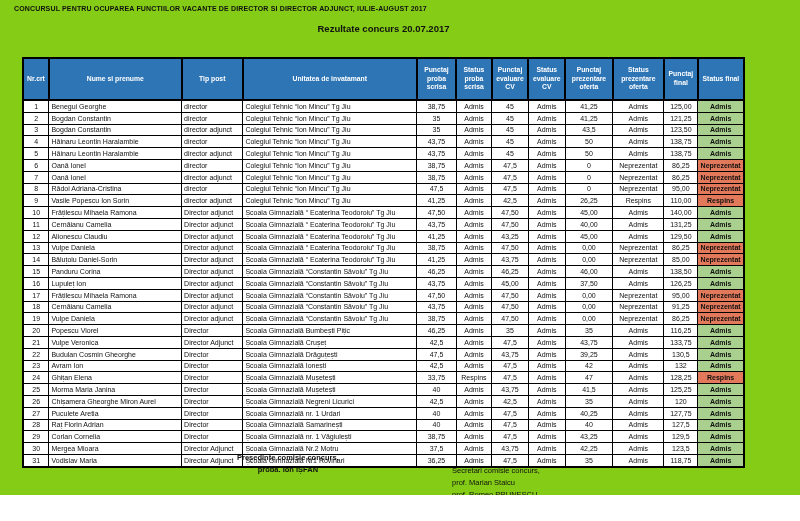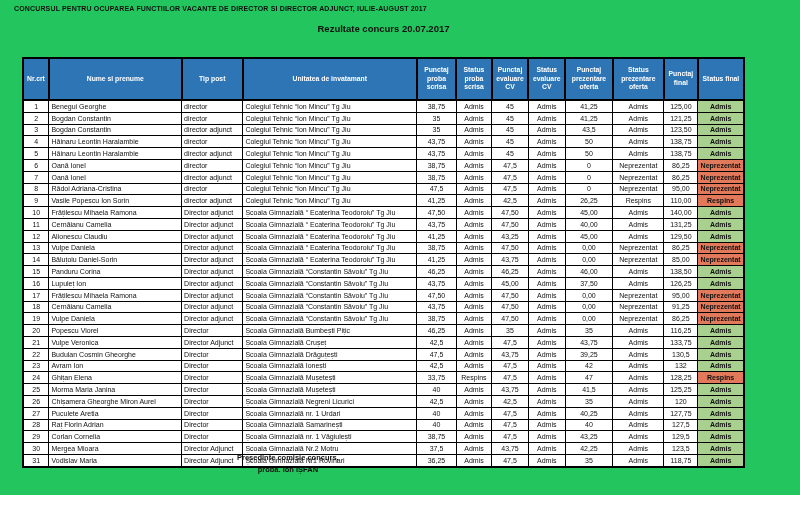--- a/index.html
+++ b/index.html
@@ -1,17 +1,17 @@
 <!DOCTYPE html>
 <html><head>
 <meta charset="utf-8">
 <style>
   html,body{margin:0;padding:0;background:#ffffff;}
   body{width:800px;height:521px;font-family:"Liberation Sans",sans-serif;color:#1a1a1a;}
-  .page{position:relative;width:800px;height:495px;background:#22c55e;overflow:hidden;}
+  .page{position:relative;width:800px;height:495px;background:#84cc16;overflow:hidden;}
 
   .doc-title{position:absolute;left:14px;top:5px;font-size:7px;font-weight:bold;color:#111;letter-spacing:.15px;white-space:nowrap;}
   .doc-subtitle{position:absolute;left:22px;top:23px;width:723px;text-align:center;font-size:9.5px;font-weight:bold;color:#111;}
 
   table.results{position:absolute;left:22px;top:57px;width:723px;border-collapse:collapse;table-layout:fixed;border:2px solid #000;background:#fff;}
   col.c0{width:3.6%;} col.c1{width:18.4%;} col.c2{width:8.5%;} col.c3{width:24.1%;}
   col.c4{width:5.5%;} col.c5{width:4.9%;} col.c6{width:5.1%;} col.c7{width:5.1%;}
   col.c8{width:6.6%;} col.c9{width:7.1%;} col.c10{width:4.7%;} col.c11{width:6.4%;}
 
   thead th{background:#2E75B6;color:#fff;font-size:6.8px;font-weight:bold;border:2px solid #000;height:40px;padding:0 1px;text-align:center;vertical-align:middle;line-height:1.3;overflow:hidden;}
@@ -499,14 +499,19 @@
           <td class="center st-admis">Admis</td>
         </tr>
       </tbody>
   </table>
 
   <div class="footer-left">
     <div>Președinte comisie concurs,</div>
     <div>proba. Ion IȘFAN</div>
   </div>
 
+  <div class="footer-right">
+    <div>Secretari comisie concurs,</div>
+    <div>prof. Marian Staicu</div>
+    <div>prof. Romeo PRUNESCU</div>
+  </div>
 
 </div>
 
 </body></html>

